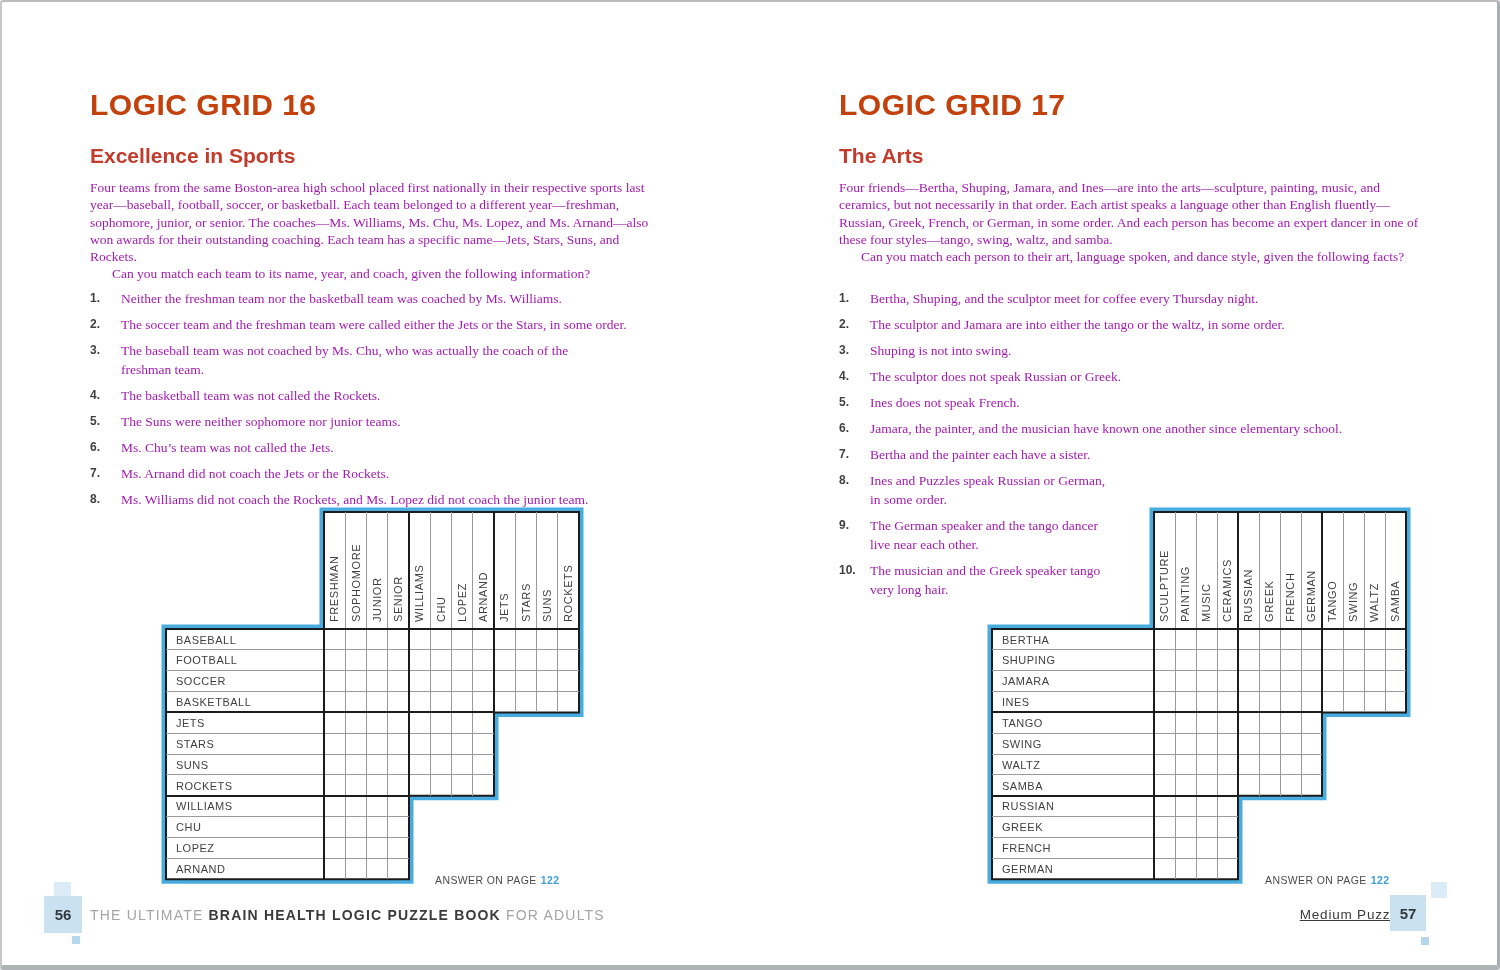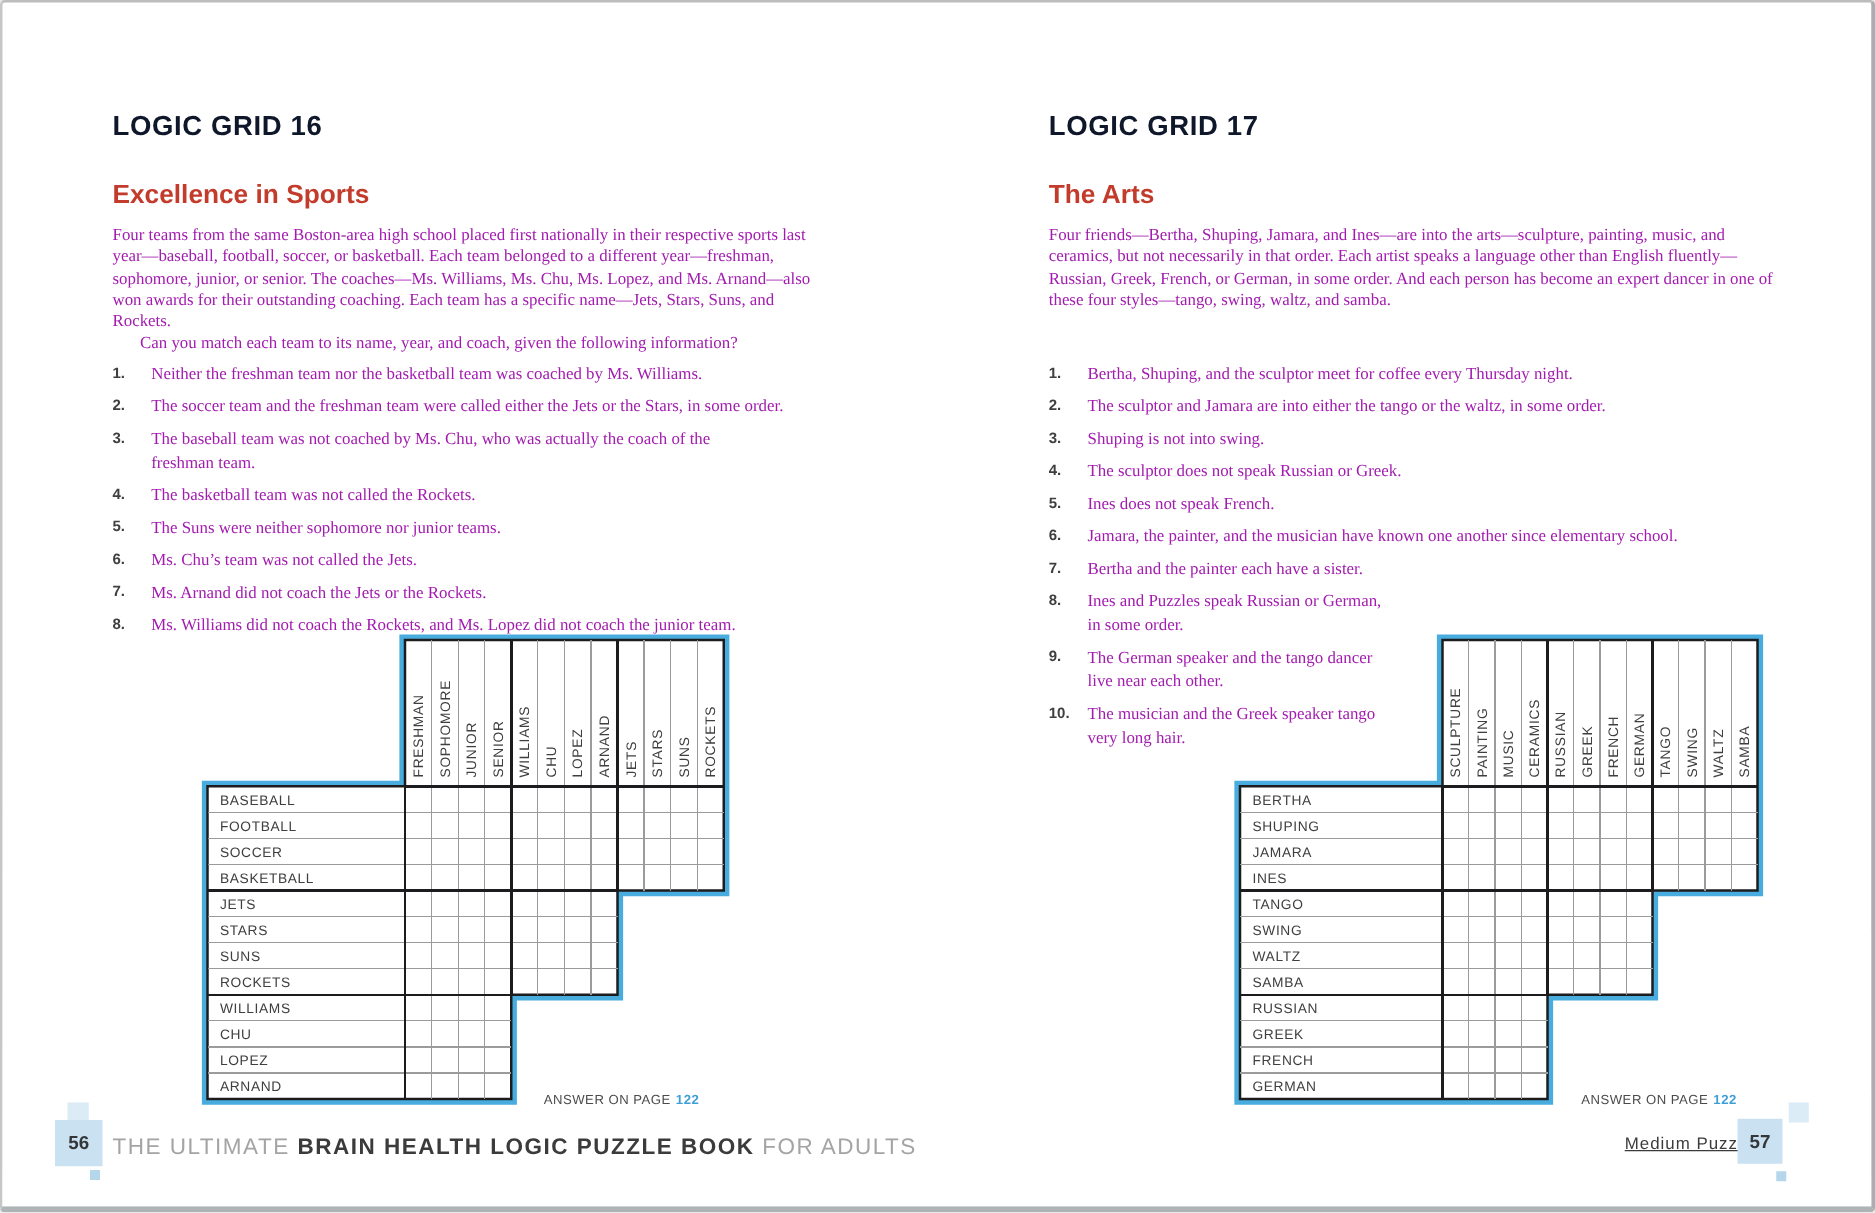--- a/index.html
+++ b/index.html
@@ -6,22 +6,22 @@
   #book{
     position:relative; width:1500px; height:970px; background:#ffffff;
     box-sizing:border-box; overflow:hidden;
     border-top:2px solid #bcbcbc; border-left:2px solid #c6c6c6;
     border-right:3px solid #a9aeb0; border-bottom:5px solid #aeb3b5;
     border-radius:4px;
     font-family:"Liberation Sans", sans-serif;
   }
   .abs{position:absolute;}
   .grid-title{
-    font-family:"Liberation Sans", sans-serif; font-weight:700; font-size:22px;
-    letter-spacing:.5px; color:#0f172a; white-space:nowrap;
+    font-family:"Liberation Sans", sans-serif; font-weight:700; font-size:30px;
+    letter-spacing:.5px; color:#c2410c; white-space:nowrap;
   }
   .puzzle-sub{
     font-family:Liberation Sans, sans-serif; font-weight:700; font-size:21px;
     color:#c23b2b; white-space:nowrap;
   }
   .intro, .question, .clue-text{
     font-family:"Liberation Serif", serif; font-size:13.5px; line-height:17.3px;
     color:#a21caf;
   }
   .question{ text-indent:22px; margin-top:0; }
@@ -31,21 +31,21 @@
     font-family:"Liberation Sans", sans-serif; font-weight:700; font-size:12px;
     color:#3f3f3f; min-width:19px; flex-shrink:0; line-height:19px;
   }
   .clue-text{ line-height:19px; margin-left:12px; white-space:pre-line; }
   .answer-line{
     font-family:"Liberation Sans", sans-serif; font-size:10.5px; letter-spacing:.4px;
     color:#4b4b4b; white-space:nowrap;
   }
   .answer-line .pg{ color:#3d9fd6; font-weight:700; margin-left:4px; }
   .footer-title{
-    font-family:"Liberation Sans", sans-serif; font-size:18px; letter-spacing:1.2px;
+    font-family:"Liberation Sans", sans-serif; font-size:14px; letter-spacing:1.2px;
     color:#a4a4a4; white-space:nowrap;
   }
   .footer-title b{ color:#3b3b3b; font-weight:700; }
   .footer-section{
     font-family:"Liberation Sans", sans-serif; font-size:13.5px; letter-spacing:.8px;
     color:#3b3b3b; white-space:nowrap;
   }
   .page-square{ position:absolute; }
   .sq-big{ width:38px; height:37px; background:#c9e1f1; z-index:2;
     display:flex; align-items:center; justify-content:center;
@@ -164,20 +164,21 @@
   </div>
   <div class="page-square sq-small" style="left:70px; top:934px;"></div>
   <div class="abs footer-title" style="left:88px; top:905px;">
     <span>THE ULTIMATE </span><b>BRAIN HEALTH LOGIC PUZZLE BOOK</b><span> FOR ADULTS</span>
   </div>
 
   <div class="abs grid-title" style="left:837px; top:86px;">LOGIC GRID 17</div>
   <div class="abs puzzle-sub" style="left:837px; top:142px;">The Arts</div>
   <div class="abs intro" style="left:837px; top:177px; width:592px;">
     <p>Four friends—Bertha, Shuping, Jamara, and Ines—are into the arts—sculpture, painting, music, and ceramics, but not necessarily in that order. Each artist speaks a language other than English fluently—Russian, Greek, French, or German, in some order. And each person has become an expert dancer in one of these four styles—tango, swing, waltz, and samba.</p>
+    <p class="question">Can you match each person to their art, language spoken, and dance style, given the following facts?</p>
   </div>
   <div class="abs clues" style="left:837px; top:287px; width:600px;" id="right-clues">
       <div class="clue">
         <span class="clue-num">1.</span>
         <span class="clue-text">Bertha, Shuping, and the sculptor meet for coffee every Thursday night.</span>
       </div>
       <div class="clue">
         <span class="clue-num">2.</span>
         <span class="clue-text">The sculptor and Jamara are into either the tango or the waltz, in some order.</span>
       </div>

